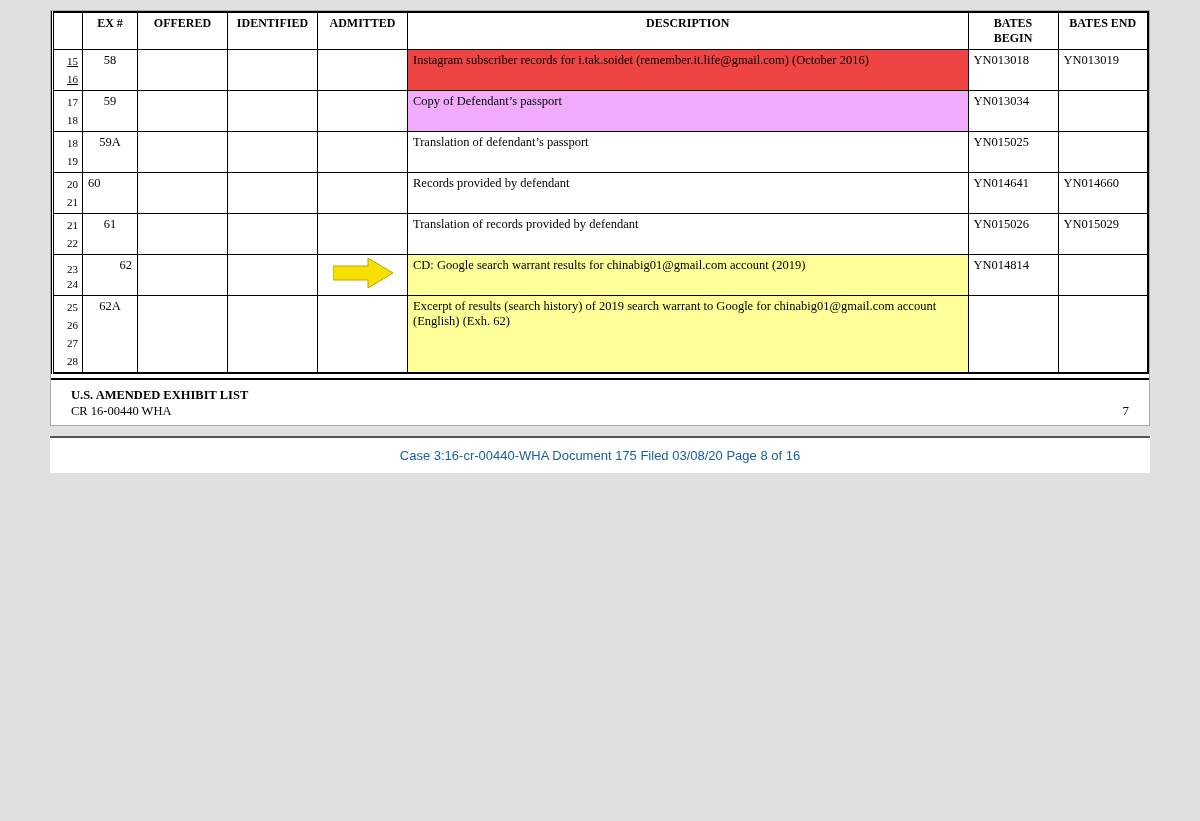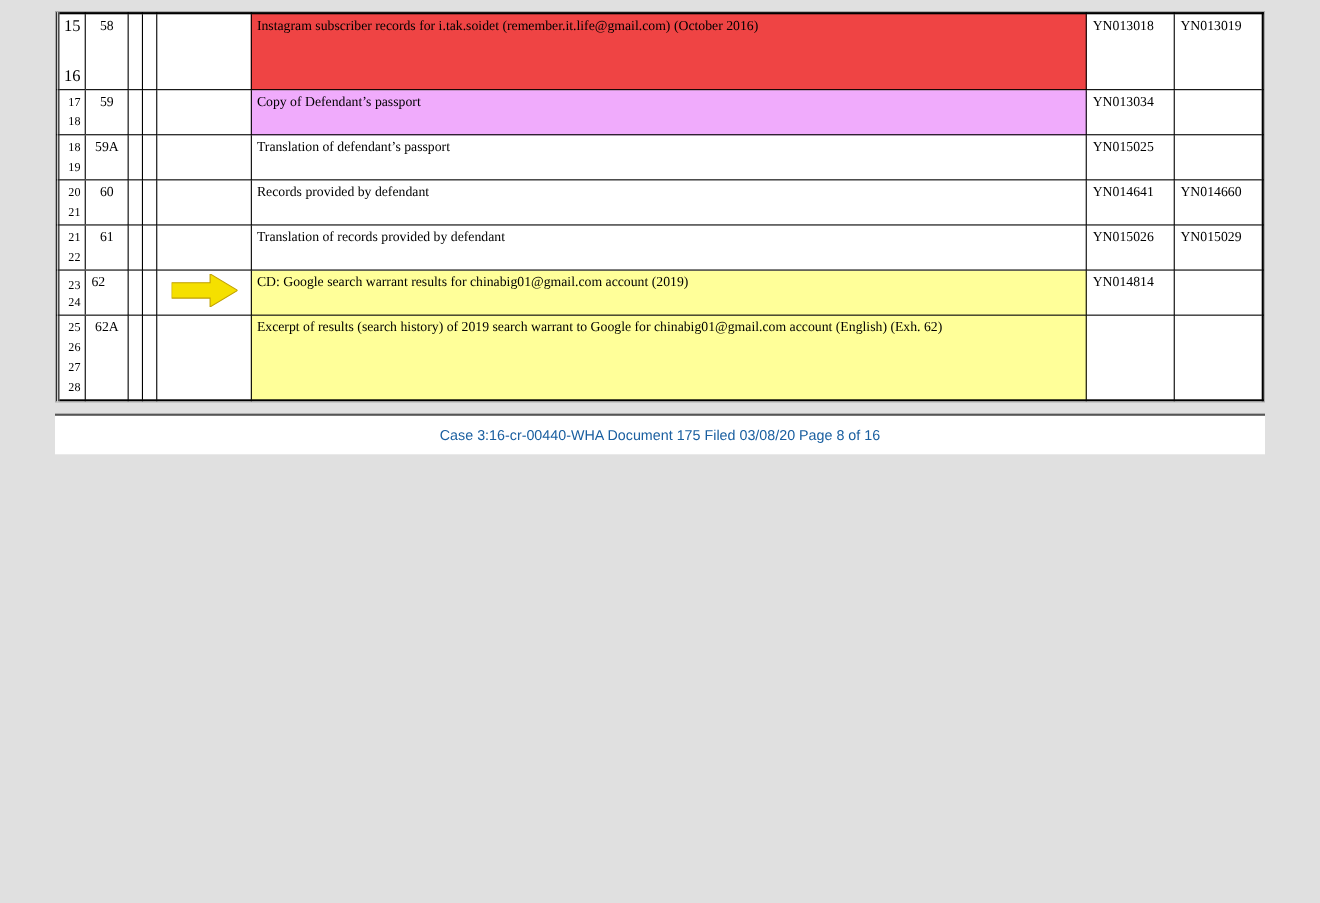--- a/index.html
+++ b/index.html
@@ -54,27 +54,37 @@
       overflow: hidden;
     }
   </style>
 </head>
 <body>
 
 <div class="page-wrapper">
   <div class="table-container">
     <table style="border-width: 2px 2px 2px 3px; border-style: solid solid solid double; border-color: rgb(0, 0, 0);">
       <tbody id="table-body">
-          <tr>
-            <td style="border-top: none; border-right: none; border-bottom: 1px solid rgb(0, 0, 0); border-left: none; border-image: initial; vertical-align: top; padding: 2px 4px 2px 0px; font-size: 15px;">
+      <tr>
+            <th style="width: 30px; border-top: none; border-right: none; border-left: none; border-image: initial; border-bottom: 1px solid rgb(0, 0, 0); text-align: center; font-size: 12px;"></th>
+            <th style="width: 55px; text-align: center; font-size: 12px;">EX #</th>
+            <th style="width: 90px; text-align: center; font-size: 12px;">OFFERED</th>
+            <th style="width: 90px; text-align: center; font-size: 12px;">IDENTIFIED</th>
+            <th style="width: 90px; text-align: center; font-size: 12px;">ADMITTED</th>
+            <th style="width: auto; text-align: center; font-size: 12px;">DESCRIPTION</th>
+            <th style="width: 90px; text-align: center; font-size: 12px;">BATES BEGIN</th>
+            <th style="width: 90px; text-align: center; font-size: 12px;">BATES END</th>
+          </tr>
+          <tr>
+            <td style="border-top: none; border-right: none; border-bottom: 1px solid rgb(0, 0, 0); border-left: none; border-image: initial; vertical-align: top; padding: 2px 4px 2px 0px; font-size: 11px; text-decoration: underline;">
               <div style="display: flex; flex-direction: column;">
                 <div style="display: flex; align-items: center; justify-content: flex-end; min-height: 18px;">
                   <span>15</span>
                 </div>
-                <div style="display: flex; align-items: center; justify-content: flex-end; min-height: 18px; margin-top: 28px;">
+                <div style="display: flex; align-items: center; justify-content: flex-end; min-height: 18px;">
                   <span>16</span>
                 </div>
               </div>
             </td>
             <td style="text-align: center;">58</td>
             <td></td>
             <td></td>
             <td></td>
             <td style="background-color: #ef4444;">Instagram subscriber records for i.tak.soidet (remember.it.life@gmail.com) (October 2016)</td>
             <td>YN013018</td>
@@ -122,21 +132,21 @@
             <td style="border-top: none; border-right: none; border-bottom: 1px solid rgb(0, 0, 0); border-left: none; border-image: initial; vertical-align: top; padding: 2px 4px 2px 0px; text-align: right; font-size: 11px;">
               <div style="display: flex; flex-direction: column;">
                 <div style="display: flex; align-items: center; justify-content: flex-end; min-height: 18px;">
                   <span>20</span>
                 </div>
                 <div style="display: flex; align-items: center; justify-content: flex-end; min-height: 18px;">
                   <span>21</span>
                 </div>
               </div>
             </td>
-            <td style="text-align: center;">60</td>
+            <td style="text-align: left;">60</td>
             <td></td>
             <td></td>
             <td></td>
             <td>Records provided by defendant</td>
             <td>YN014641</td>
             <td>YN014660</td>
           </tr>
           <tr>
             <td style="border-top: none; border-right: none; border-bottom: 1px solid rgb(0, 0, 0); border-left: none; border-image: initial; vertical-align: top; padding: 2px 4px 2px 0px; text-align: right; font-size: 11px;">
               <div style="display: flex; flex-direction: column;">
@@ -160,21 +170,21 @@
             <td style="border-top: none; border-right: none; border-bottom: 1px solid rgb(0, 0, 0); border-left: none; border-image: initial; vertical-align: top; padding: 2px 4px 2px 0px; text-align: right; font-size: 11px;">
               <div style="display: flex; flex-direction: column;">
                 <div style="display: flex; align-items: flex-end; justify-content: flex-end; min-height: 18px;">
                   <span>23</span>
                 </div>
                 <div style="display: flex; align-items: center; justify-content: flex-end; min-height: 18px;">
                   <span>24</span>
                 </div>
               </div>
             </td>
-            <td style="text-align: left; border-radius: 16px;">62</td>
+            <td style="text-align: right; border-radius: 16px;">62</td>
             <td></td>
             <td></td>
             <td style="text-align: center; vertical-align: middle;"><svg width="60" height="30" viewBox="0 0 60 30">
                 <polygon points="0,8 35,8 35,0 60,15 35,30 35,22 0,22" fill="#f5e000" stroke="#c0a000" stroke-width="1"></polygon>
               </svg></td>
             <td style="background-color: rgb(255, 255, 153);">CD: Google search warrant results for chinabig01@gmail.com account (2019)</td>
             <td>YN014814</td>
             <td></td>
           </tr>
           <tr>
@@ -199,17 +209,24 @@
             <td></td>
             <td></td>
             <td style="background-color: rgb(255, 255, 153);">Excerpt of results (search history) of 2019 search warrant to Google for chinabig01@gmail.com account (English) (Exh. 62)</td>
             <td></td>
             <td></td>
           </tr>
         </tbody>
     </table>
   </div>
 
+  <div class="footer-area">
+    <div class="footer-line1">U.S. AMENDED EXHIBIT LIST</div>
+    <div style="display:flex; justify-content:space-between; align-items:center;">
+      <span>CR 16-00440 WHA</span>
+      <span style="font-size:13px;">7</span>
+    </div>
+  </div>
 </div>
 
 <div class="bottom-bar">
   <span>Case 3:16-cr-00440-WHA   Document 175   Filed 03/08/20   Page 8 of 16</span>
 </div>
 
 </body></html>

